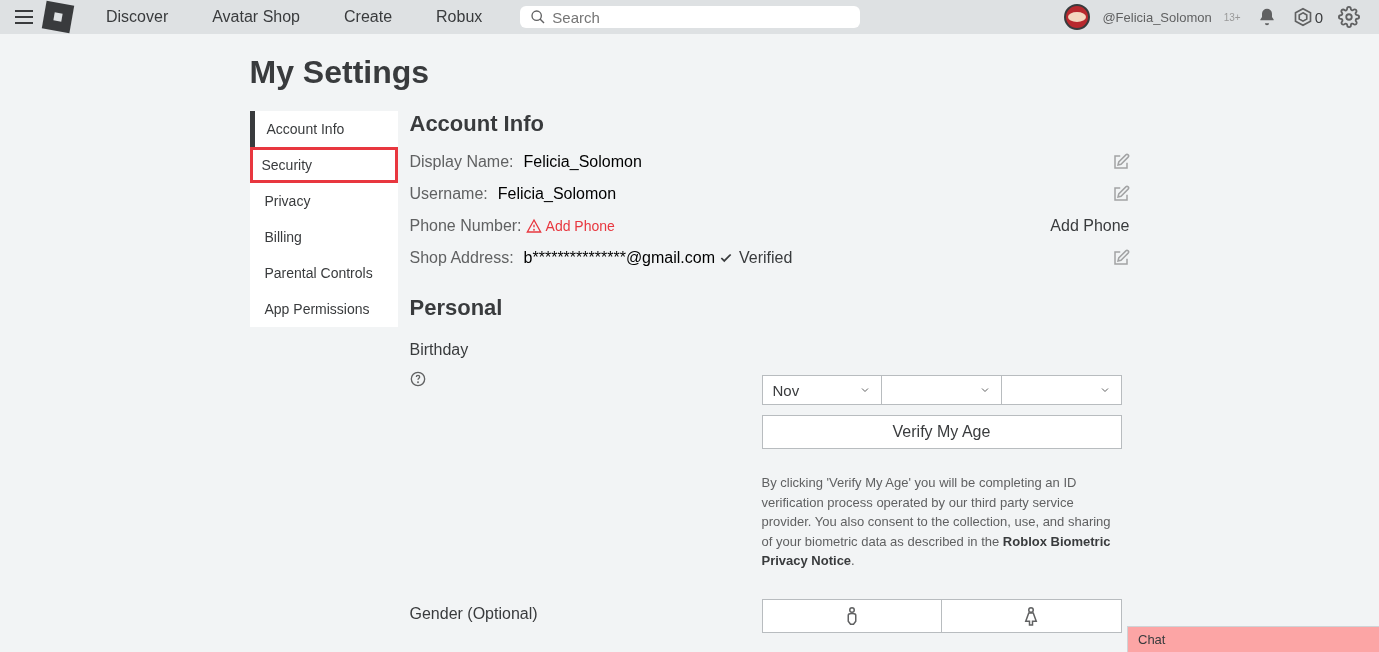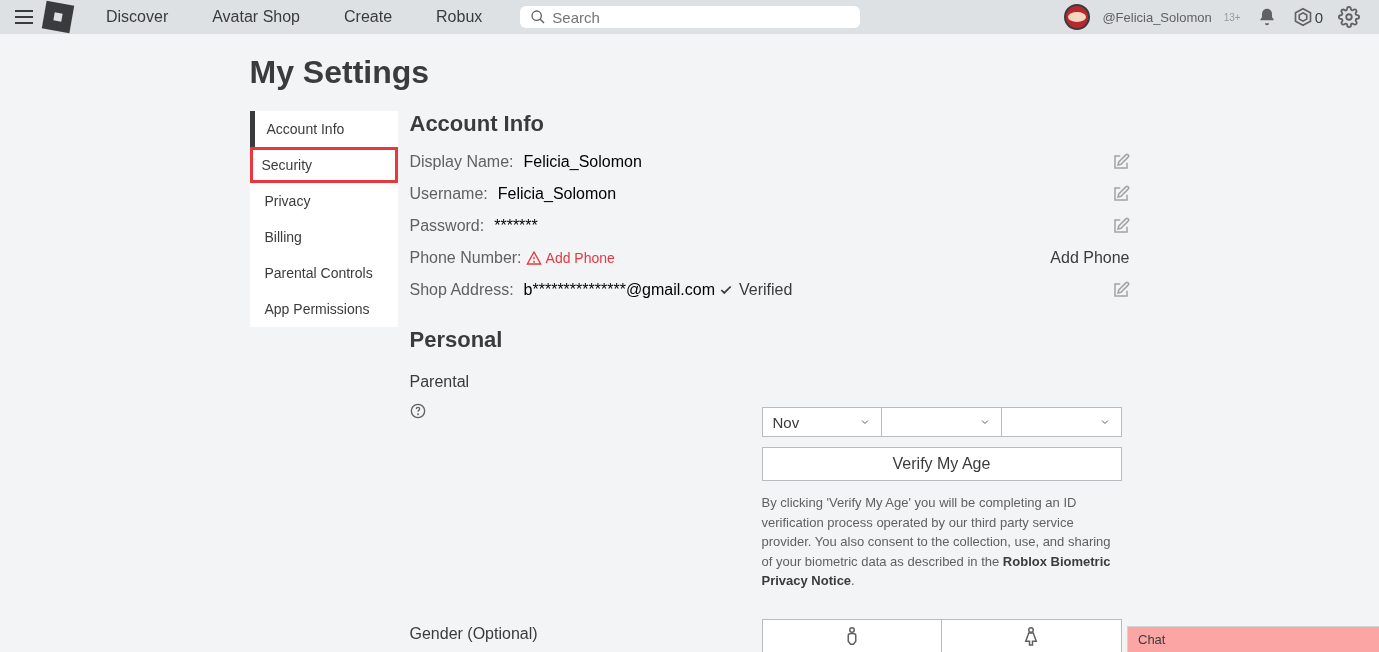--- a/index.html
+++ b/index.html
@@ -48,21 +48,21 @@
 .helpicon { margin-top: 12px; }
 
 .selectgroup { display: flex; gap: 0; }
 .sel { height: 30px; border: 1px solid #b8bcbf; background: #fff; display: flex; align-items: center; justify-content: space-between; padding: 0 10px; font-size: 15px; color: #393b3d; cursor: pointer; margin-top: 40px; }
 .sel.month { width: 120px; }
 .sel.day { width: 120px; border-left: none; }
 .sel.year { width: 120px; border-left: none; }
 .sel.lang { width: 360px; }
 
 .verifybtn { width: 360px; height: 34px; border: 1px solid #b8bcbf; background: #fff; font-size: 16px; color: #393b3d; cursor: pointer; margin-top: 10px; }
-.disclaimer { width: 360px; font-size: 13px; color: #606162; line-height: 1.5; margin-top: 12px; margin-bottom: 16px; }
+.disclaimer { width: 360px; font-size: 13px; color: #606162; line-height: 1.5; margin-top: 24px; margin-bottom: 16px; }
 .disclaimer a { color: #393b3d; font-weight: 600; text-decoration: none; }
 
 .gendergroup { display: flex; width: 360px; }
 .genderbtn { flex: 1; height: 34px; border: 1px solid #b8bcbf; background: #fff; display: flex; align-items: center; justify-content: center; cursor: pointer; }
 .genderbtn + .genderbtn { border-left: none; }
 
 .chatbar { position: absolute; bottom: 0; right: 0; width: 252px; height: 26px; background: #fca5a5; border-top: 1px solid #cfd3d6; border-left: 1px solid #cfd3d6; display: flex; align-items: center; padding: 0 10px; font-size: 13px; color: #393b3d; cursor: pointer; }
 
 svg { display: block; }
 </style>
@@ -144,31 +144,20 @@
           <span class="val">Felicia_Solomon</span>
           <span class="gap"></span>
           <span class="editicon">
             <svg width="18" height="18" viewBox="0 0 24 24" fill="none" stroke="#a2a3a4" stroke-width="2">
                 <path d="M11 4H4v16h16v-7"></path>
                 <path d="M18.5 2.5a2.12 2.12 0 013 3L12 15l-4 1 1-4 9.5-9.5z"></path>
               </svg>
           </span>
         </div>
 
-        <div class="row">
-          <span class="label">Password:</span>
-          <span class="val">*******</span>
-          <span class="gap"></span>
-          <span class="editicon">
-            <svg width="18" height="18" viewBox="0 0 24 24" fill="none" stroke="#a2a3a4" stroke-width="2">
-                <path d="M11 4H4v16h16v-7"></path>
-                <path d="M18.5 2.5a2.12 2.12 0 013 3L12 15l-4 1 1-4 9.5-9.5z"></path>
-              </svg>
-          </span>
-        </div>
 
         <div class="row">
           <span class="label">Phone Number:</span>
           <span class="addphone-red">
             <svg width="16" height="16" viewBox="0 0 24 24" fill="none" stroke="#e8373f" stroke-width="2">
                 <path d="M12 3l10 18H2L12 3z"></path>
                 <line x1="12" y1="10" x2="12" y2="14"></line>
                 <circle cx="12" cy="17.5" r="0.5" fill="#e8373f"></circle>
               </svg>
             <span>Add Phone</span>
@@ -190,21 +179,21 @@
                 <path d="M11 4H4v16h16v-7"></path>
                 <path d="M18.5 2.5a2.12 2.12 0 013 3L12 15l-4 1 1-4 9.5-9.5z"></path>
               </svg>
           </span>
         </div>
 
         <h2 class="section-h" style="margin-top:26px">Personal</h2>
 
         <div class="personal-row">
           <div class="personal-label">
-            <div>Parental</div>
+            <div>Birthday</div>
             <div class="helpicon">
               <svg width="16" height="16" viewBox="0 0 24 24" fill="none" stroke="#606162" stroke-width="2">
                   <circle cx="12" cy="12" r="10"></circle>
                   <path d="M9.5 9a2.5 2.5 0 115 0c0 1.5-2.5 2-2.5 4"></path>
                   <circle cx="12" cy="17" r="0.5" fill="#606162"></circle>
                 </svg>
             </div>
           </div>
           <div class="personal-ctrl">
             <div class="selectgroup">

